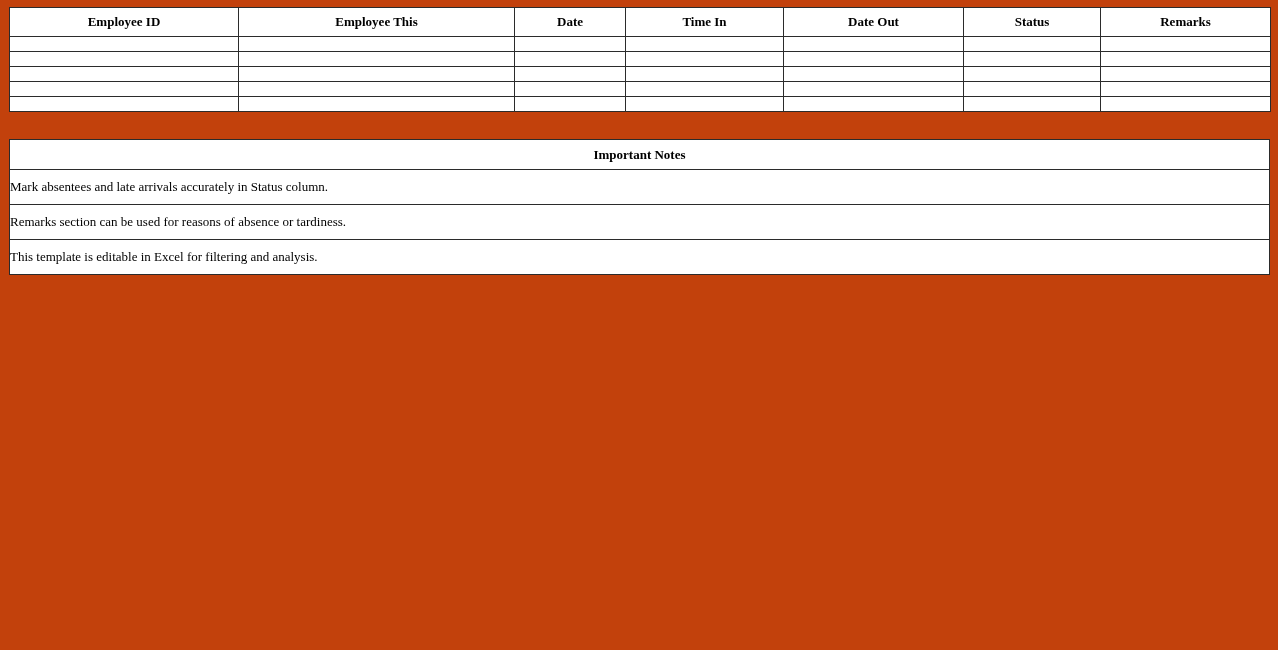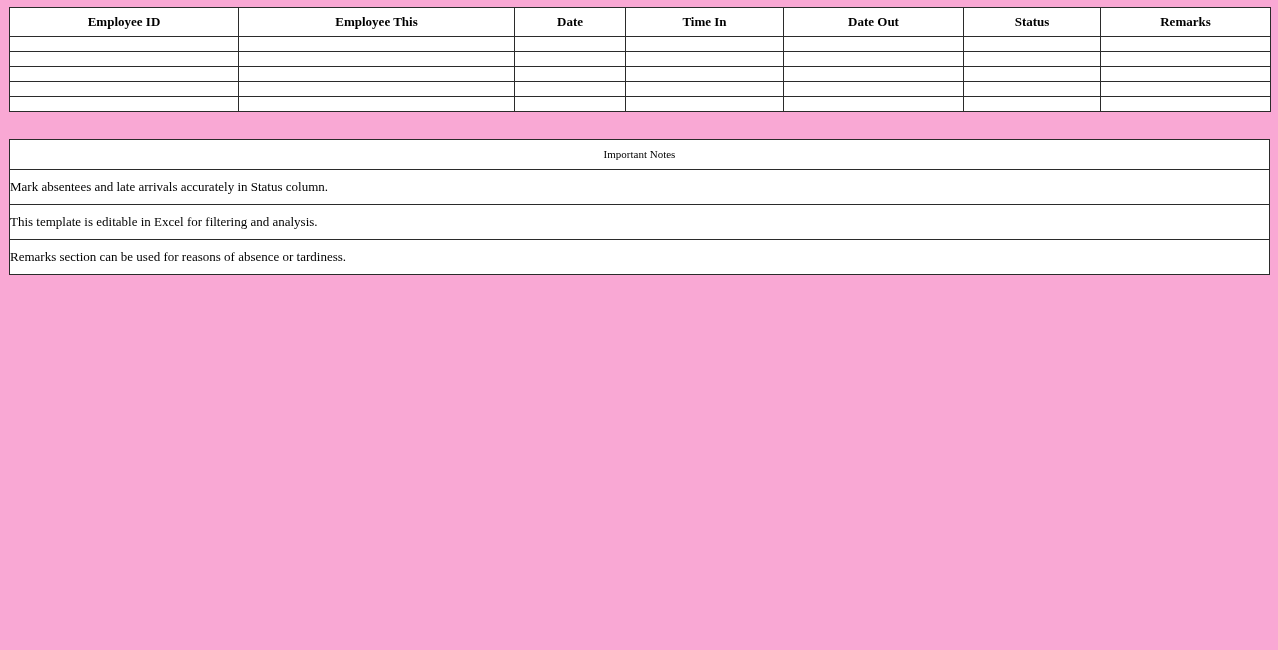--- a/index.html
+++ b/index.html
@@ -12,21 +12,21 @@
     height: 650px;
     font-family: "Liberation Serif", "DejaVu Serif", serif;
     color: #000000;
     overflow: hidden;
   }
 
   .sheet {
     position: relative;
     width: 1278px;
     height: 650px;
-    background: #f9a8d4;
+    background: #c2410c;
   }
 
   
   .attendance-wrap {
     position: absolute;
     left: 9px;
     top: 7px;
     width: 1261px;
   }
 
@@ -73,22 +73,22 @@
   
   .notes-wrap {
     position: absolute;
     left: 9px;
     top: 139px;
     width: 1261px;
   }
 
   table.notes th {
     height: 29px;
-    font-size: 11px;
-    font-weight: normal;
+    font-size: 13px;
+    font-weight: bold;
     text-align: center;
     vertical-align: middle;
     line-height: 29px;
   }
 
   table.notes td.note-cell {
     height: 34px;
     font-size: 13px;
     font-weight: normal;
     text-align: left;
@@ -178,22 +178,22 @@
       <thead>
         <tr>
           <th>Important Notes</th>
         </tr>
       </thead>
       <tbody>
         <tr>
           <td class="note-cell">Mark absentees and late arrivals accurately in Status column.</td>
         </tr>
         <tr>
-          <td class="note-cell">This template is editable in Excel for filtering and analysis.</td>
+          <td class="note-cell">Remarks section can be used for reasons of absence or tardiness.</td>
         </tr>
         <tr>
-          <td class="note-cell">Remarks section can be used for reasons of absence or tardiness.</td>
+          <td class="note-cell">This template is editable in Excel for filtering and analysis.</td>
         </tr>
       </tbody>
     </table>
   </div>
 
 </div>
 
 </body></html>

